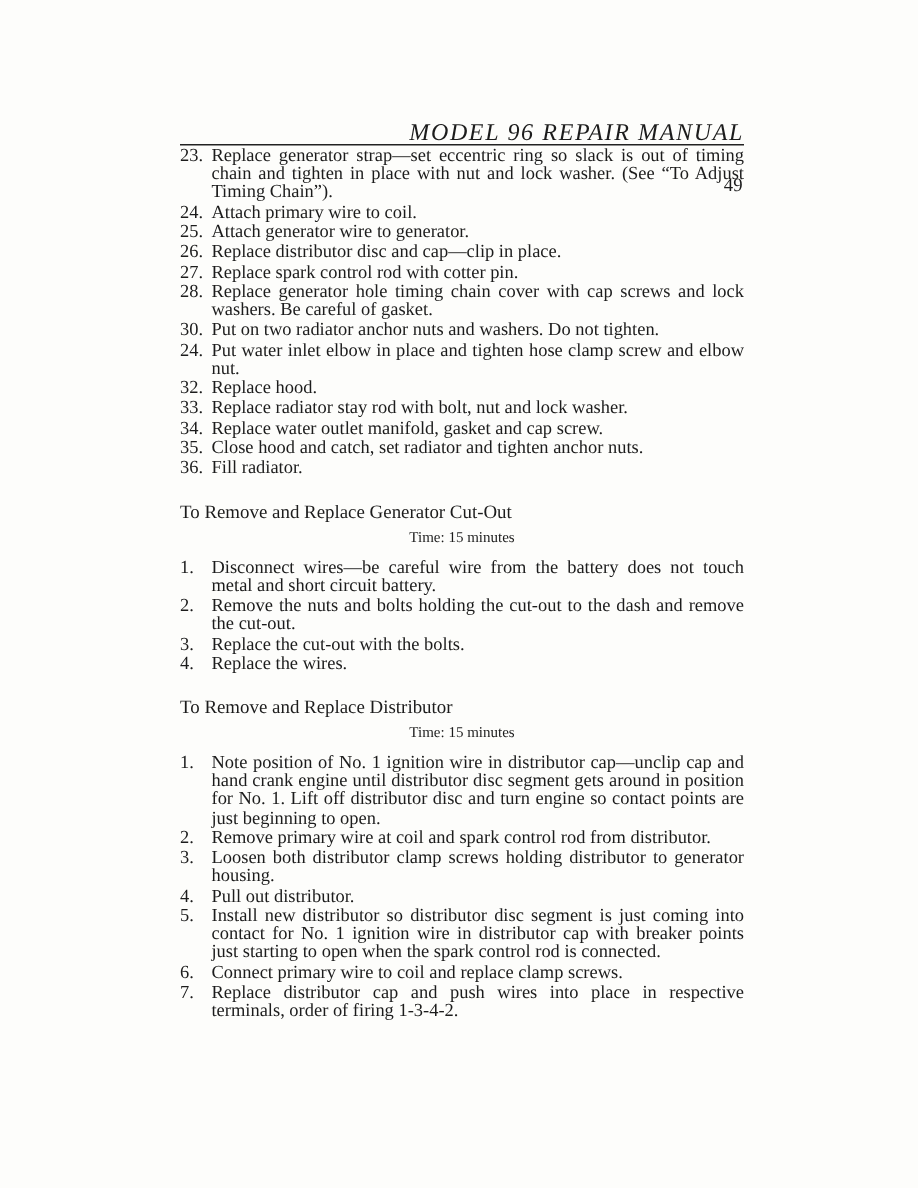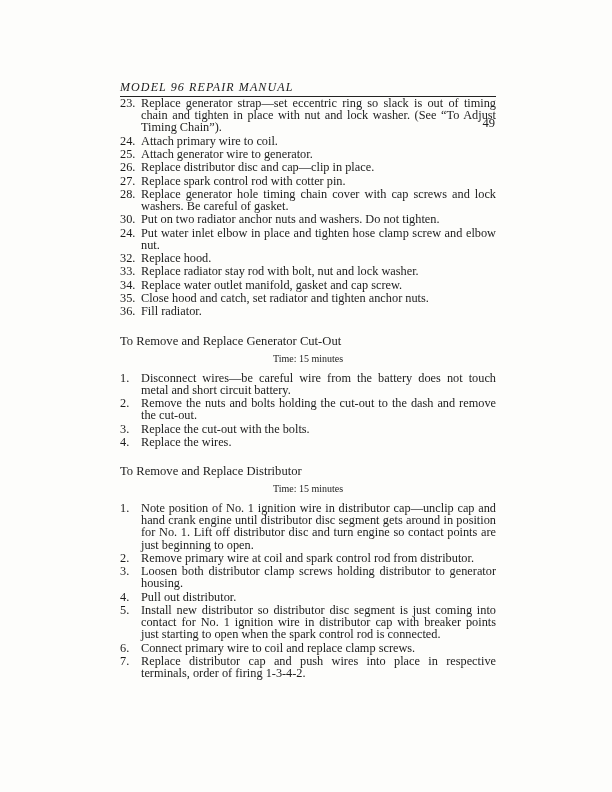--- a/index.html
+++ b/index.html
@@ -1,21 +1,21 @@
 <!DOCTYPE html>
 <html><head>
 <meta charset="utf-8">
 <style>
   html, body { margin:0; padding:0; }
   body { width:612px; height:792px; background:#fdfdfb; position:relative; overflow:hidden;
          font-family:"Liberation Serif","DejaVu Serif",serif; color:#1c1c1c; }
   .page { position:absolute; left:120px; top:80px; width:376px; }
   .header { position:relative; height:15px; border-bottom:1px solid #222; padding-bottom:1px; }
-  .header .title { position:absolute; left:0; right:0; text-align:left; font-style:italic;
-                   font-size:12px; letter-spacing:1.1px; top:0; }
+  .header .title { position:absolute; left:0; right:0; text-align:right; font-style:italic;
+                   font-size:16px; letter-spacing:1.1px; top:0; }
   .header .pnum { position:absolute; right:1px; top:0; font-size:12.5px;margin-top:36px; }
   ol.steps { list-style:none; margin:0; padding:0; }
   ol.steps li { position:relative; padding-left:21px; font-size:12.3px; line-height:12.2px;
                 text-align:justify; margin-bottom:1.1px; }
   ol.steps li .num { position:absolute; left:0; top:0; }
   .list1 { margin-top:12px; }
   .list1 li { padding-left:21px; }
   .section-title { text-align:left; font-weight:normal; font-size:12.6px; margin-top:16px; }
   .section-time { text-align:center; font-size:10px; margin-top:4px; margin-bottom:8px; }
   .list2 li, .list3 li { padding-left:15px; }

